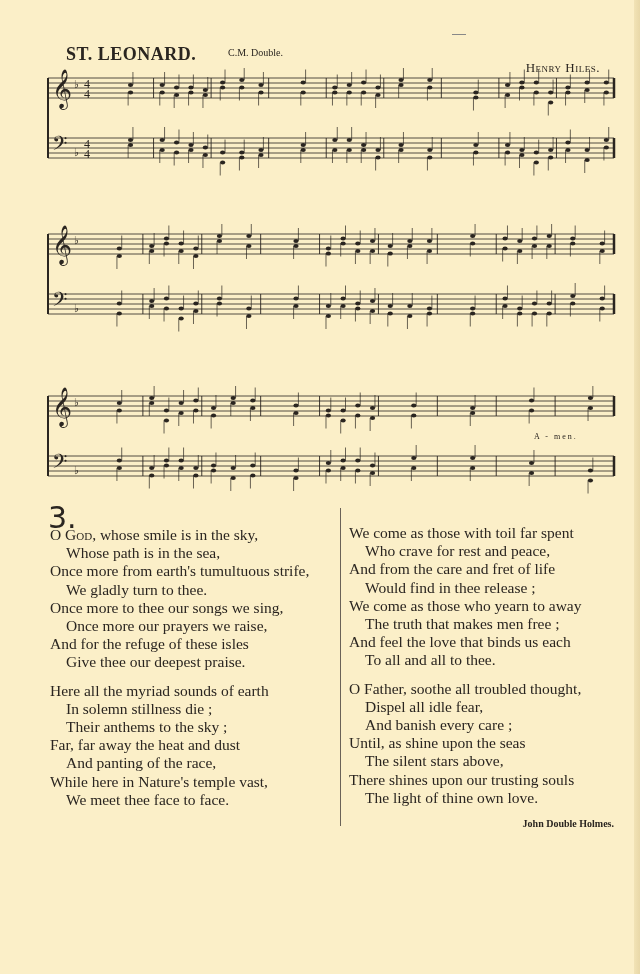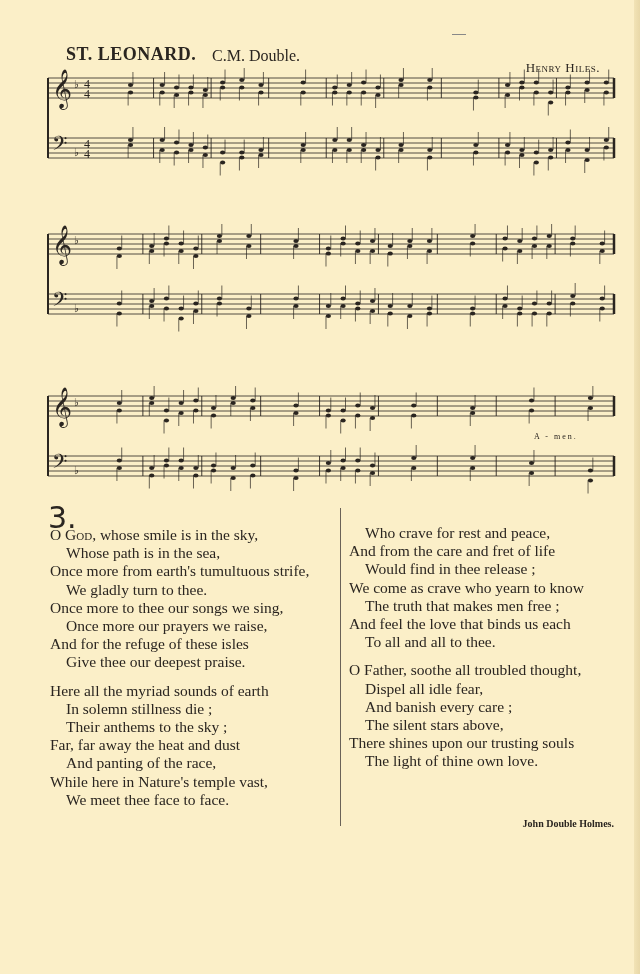--- a/index.html
+++ b/index.html
@@ -2,21 +2,21 @@
 <html><head>
 <meta charset="utf-8">
 <style>
   html, body { margin:0; padding:0; }
   body { width:640px; height:974px; background:#fbefc8; position:relative; overflow:hidden;
          font-family:"Liberation Serif","DejaVu Serif",serif; color:#2a2520; }
   .page-edge { position:absolute; right:0; top:0; width:6px; height:974px;
                background:linear-gradient(to right,#f2e3b6,#e8d8a8); }
   .header { position:absolute; top:44px; left:66px; width:534px; height:24px; }
   .title { position:absolute; left:0; top:0; font-size:18px; font-weight:bold; letter-spacing:0.5px; }
-  .meter { position:absolute; left:146px; top:3px; font-size:16px;font-family:Liberation Serif, serif; }
+  .meter { position:absolute; left:162px; top:3px; font-size:10px;font-family:Liberation Serif, serif; }
   .composer { position:absolute; right:0; top:16px; font-size:13px; font-variant:small-caps; letter-spacing:0.5px; }
   .top-dash { position:absolute; left:452px; top:34px; width:14px; height:1px; background:#888; }
   .system { position:absolute; left:44px; width:578px; }
   .system svg { display:block; }
   .amen { position:absolute; font-size:8px; letter-spacing:2px;text-align:right; }
   .hymn-number { position:absolute; left:48px; top:500px; font-size:30px; font-family:"DejaVu Sans",sans-serif; font-weight:normal; }
   .col { position:absolute; font-size:15.5px; line-height:18.2px; }
   .col .line { white-space:nowrap; }
   .col .indent { padding-left:16px; }
   .col .stanza { margin-bottom:10px; }
@@ -672,31 +672,33 @@
     <div class="line indent">And panting of the race,</div>
     <div class="line">While here in Nature's temple vast,</div>
     <div class="line indent">We meet thee face to face.</div>
   </div>
 </div>
 
 <div class="divider"></div>
 
 <div class="col col-right">
   <div class="stanza">
+    <div class="line">We come as those with toil far spent</div>
     <div class="line indent">Who crave for rest and peace,</div>
     <div class="line">And from the care and fret of life</div>
     <div class="line indent">Would find in thee release ;</div>
-    <div class="line">We come as crave who yearn to know</div>
+    <div class="line">We come as those who yearn to away</div>
     <div class="line indent">The truth that makes men free ;</div>
     <div class="line">And feel the love that binds us each</div>
     <div class="line indent">To all and all to thee.</div>
   </div>
   <div class="stanza">
     <div class="line">O Father, soothe all troubled thought,</div>
     <div class="line indent">Dispel all idle fear,</div>
     <div class="line indent">And banish every care ;</div>
+    <div class="line">Until, as shine upon the seas</div>
     <div class="line indent">The silent stars above,</div>
     <div class="line">There shines upon our trusting souls</div>
     <div class="line indent">The light of thine own love.</div>
   </div>
 </div>
 
 <div class="author">John Double Holmes.</div>
 
 </body></html>

